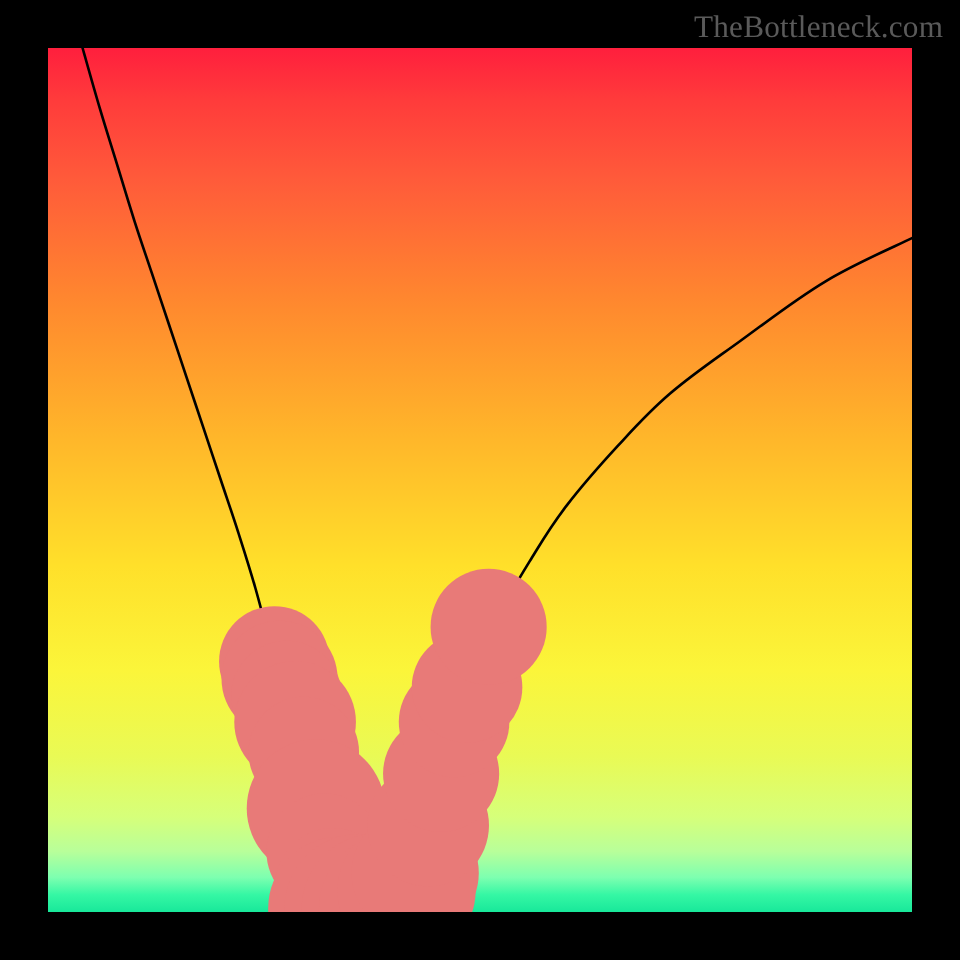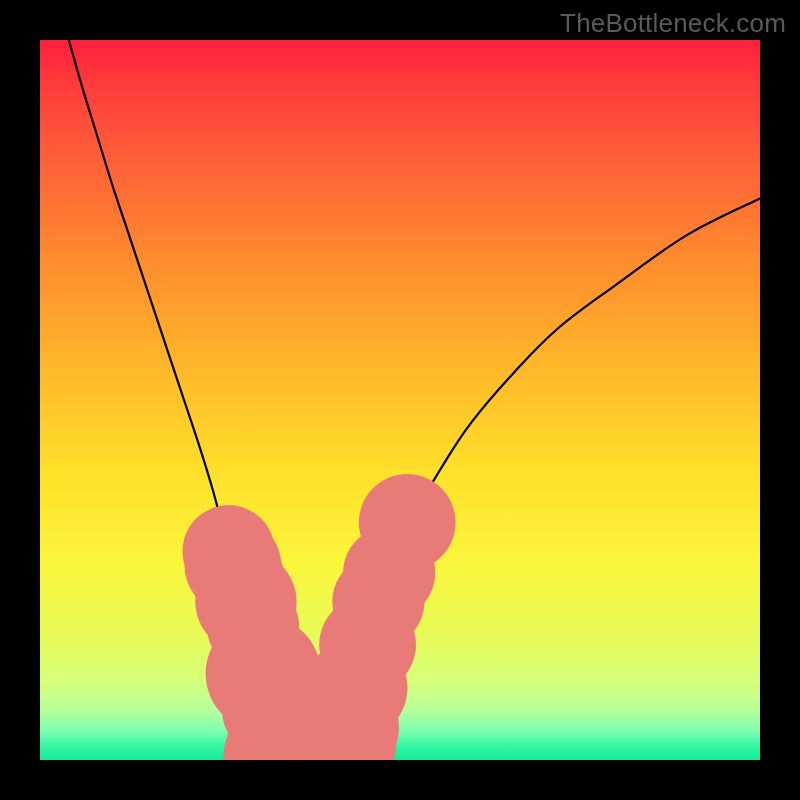--- a/index.html
+++ b/index.html
@@ -7,21 +7,21 @@
   .frame {
     width: 800px;
     height: 800px;
     background: #000;
     position: relative;
   }
   .watermark {
     position: absolute;
     top: 8px;
     right: 14px;
-    font-family: Liberation Sans, sans-serif;
+    font-family: Liberation Serif, serif;
     font-size: 26px;
     font-weight: 500;
     color: #5a5a5a;
     letter-spacing: 0.2px;
     z-index: 10;
   }
   .plot {
     position: absolute;
     left: 40px;
     top: 40px;

